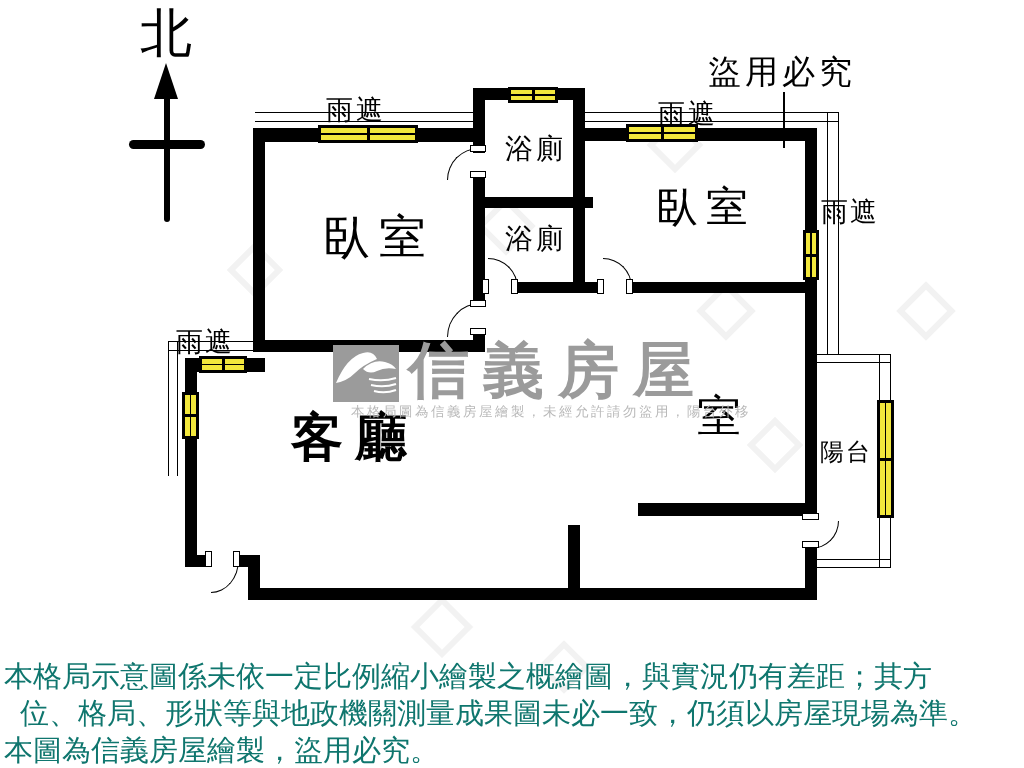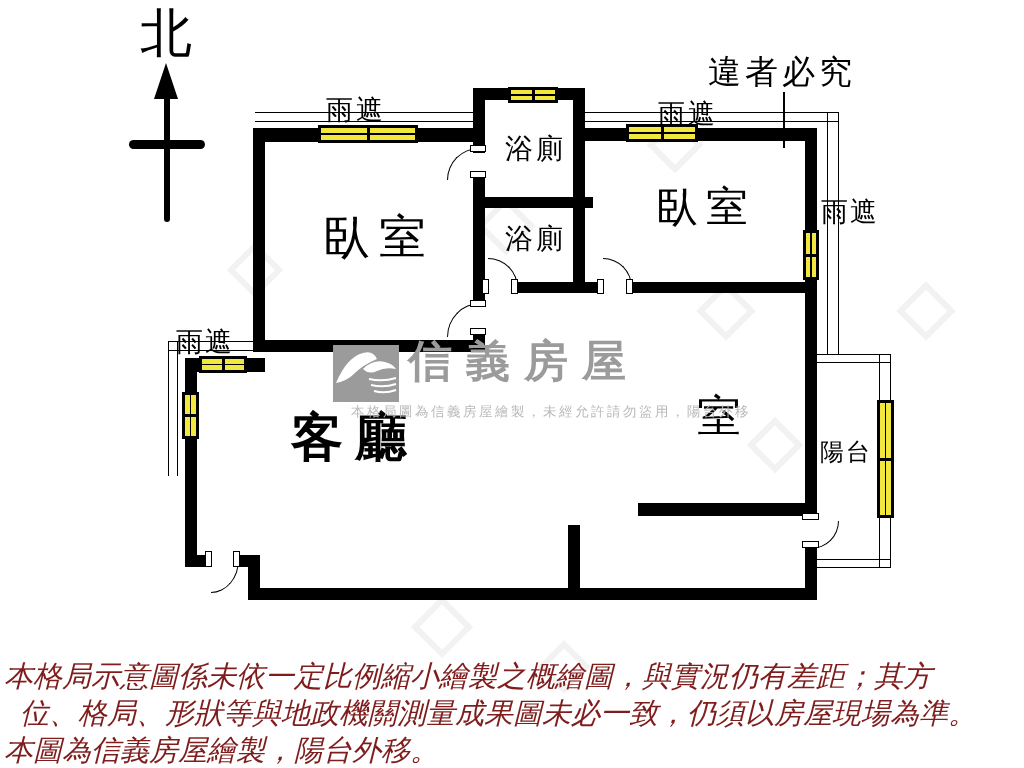--- a/index.html
+++ b/index.html
@@ -16,21 +16,21 @@
   .arc{position:absolute;box-sizing:border-box;}
   .arc.nw{border-top:1.5px solid #000;border-left:1.5px solid #000;border-top-left-radius:100% 100%;}
   .arc.ne{border-top:1.5px solid #000;border-right:1.5px solid #000;border-top-right-radius:100% 100%;}
   .arc.se{border-bottom:1.5px solid #000;border-right:1.5px solid #000;border-bottom-right-radius:100% 100%;}
   .jamb{position:absolute;background:#fff;border:1.5px solid #000;box-sizing:border-box;}
   .lbl{position:absolute;color:#000;white-space:nowrap;line-height:1;}
   .ghost{position:absolute;border:6px solid #f2f2f2;transform:rotate(45deg);}
   .tri{position:absolute;width:0;height:0;}
   .wm-brand{position:absolute;color:#9b9b9b;font-weight:bold;white-space:nowrap;line-height:1;}
   .wm-notice{position:absolute;color:#b9b9b9;white-space:nowrap;line-height:1;}
-  .disc{position:absolute;color:#7f1d1d;white-space:nowrap;line-height:1.28;font-style:italic;}
+  .disc{position:absolute;color:#0f766e;white-space:nowrap;line-height:1.28;}
 </style>
 </head>
 <body>
 
 <div class="canvas">
 
   <div class="ghost" style="left:485px;top:205px;width:30px;height:30px;"></div>
   <div class="ghost" style="left:655px;top:125px;width:28px;height:28px;"></div>
   <div class="ghost" style="left:705px;top:290px;width:30px;height:30px;"></div>
   <div class="ghost" style="left:420px;top:605px;width:32px;height:32px;"></div>
@@ -137,21 +137,21 @@
   <div class="jamb" style="left:626px;top:279px;width:7px;height:15px;"></div>
 
   <div class="arc se" style="left:211px;top:560px;width:28px;height:33px;"></div>
   <div class="jamb" style="left:205px;top:551px;width:7px;height:16px;"></div>
   <div class="jamb" style="left:233px;top:551px;width:7px;height:16px;"></div>
 
   <div class="arc se" style="left:811px;top:521px;width:28px;height:28px;"></div>
   <div class="jamb" style="left:802px;top:513px;width:17px;height:7px;"></div>
   <div class="jamb" style="left:802px;top:541px;width:17px;height:7px;"></div>
 
-  <div class="lbl" style="left:708px;top:56px;font-size:33px;letter-spacing:4px;">違者必究</div>
+  <div class="lbl" style="left:708px;top:56px;font-size:33px;letter-spacing:4px;">盜用必究</div>
   <div class="wall" style="left:783px;top:92px;width:2px;height:56px;"></div>
 
   <div class="lbl" style="left:326px;top:97px;font-size:27px;letter-spacing:3px;">雨遮</div>
   <div class="lbl" style="left:658px;top:101px;font-size:27px;letter-spacing:3px;">雨遮</div>
   <div class="lbl" style="left:821px;top:199px;font-size:27px;letter-spacing:2px;">雨遮</div>
   <div class="lbl" style="left:176px;top:329px;font-size:27px;letter-spacing:2px;">雨遮</div>
 
   <div class="lbl" style="left:323px;top:214px;font-size:47px;letter-spacing:9px;">臥室</div>
   <div class="lbl" style="left:656px;top:186px;font-size:42px;letter-spacing:8px;">臥室</div>
   <div class="lbl" style="left:505px;top:135px;font-size:28px;letter-spacing:3px;">浴廁</div>
@@ -163,20 +163,20 @@
   <div style="position:absolute;left:333px;top:345px;">
     <svg width="66" height="57" xmlns="http://www.w3.org/2000/svg">
       <rect width="66" height="57" fill="#9b9b9b"></rect>
       <path d="M3 38 Q14 12 30 8 Q40 5 44 14 Q30 20 22 28 Q14 36 3 38 Z" fill="#ffffff"></path>
       <path d="M30 24 Q40 14 52 17 Q60 19 63 24 Q52 22 44 26 Q36 30 30 24 Z" fill="#ffffff"></path>
       <path d="M36 34 Q50 37 63 33" stroke="#ffffff" stroke-width="2" fill="none"></path>
       <path d="M38 40 Q51 43 63 39" stroke="#ffffff" stroke-width="2" fill="none"></path>
       <path d="M41 46 Q52 49 63 45" stroke="#ffffff" stroke-width="2" fill="none"></path>
     </svg>
   </div>
-  <div class="wm-brand" style="left:408px;top:340px;font-size:44px;letter-spacing:14px;">信義房屋</div>
+  <div class="wm-brand" style="left:408px;top:340px;font-size:61px;letter-spacing:14px;">信義房屋</div>
   <div class="wm-notice" style="left:351px;top:405px;font-size:13.5px;letter-spacing:2.5px;">本格局圖為信義房屋繪製，未經允許請勿盜用，陽台外移</div>
 
   <div class="disc" style="left:4px;top:658px;font-size:29px;">本格局示意圖係未依一定比例縮小繪製之概繪圖，與實況仍有差距；其方</div>
   <div class="disc" style="left:20px;top:695px;font-size:29px;">位、格局、形狀等與地政機關測量成果圖未必一致，仍須以房屋現場為準。</div>
-  <div class="disc" style="left:4px;top:732px;font-size:29px;">本圖為信義房屋繪製，陽台外移。</div>
+  <div class="disc" style="left:4px;top:732px;font-size:29px;">本圖為信義房屋繪製，盜用必究。</div>
 
 </div>
 
 </body></html>

